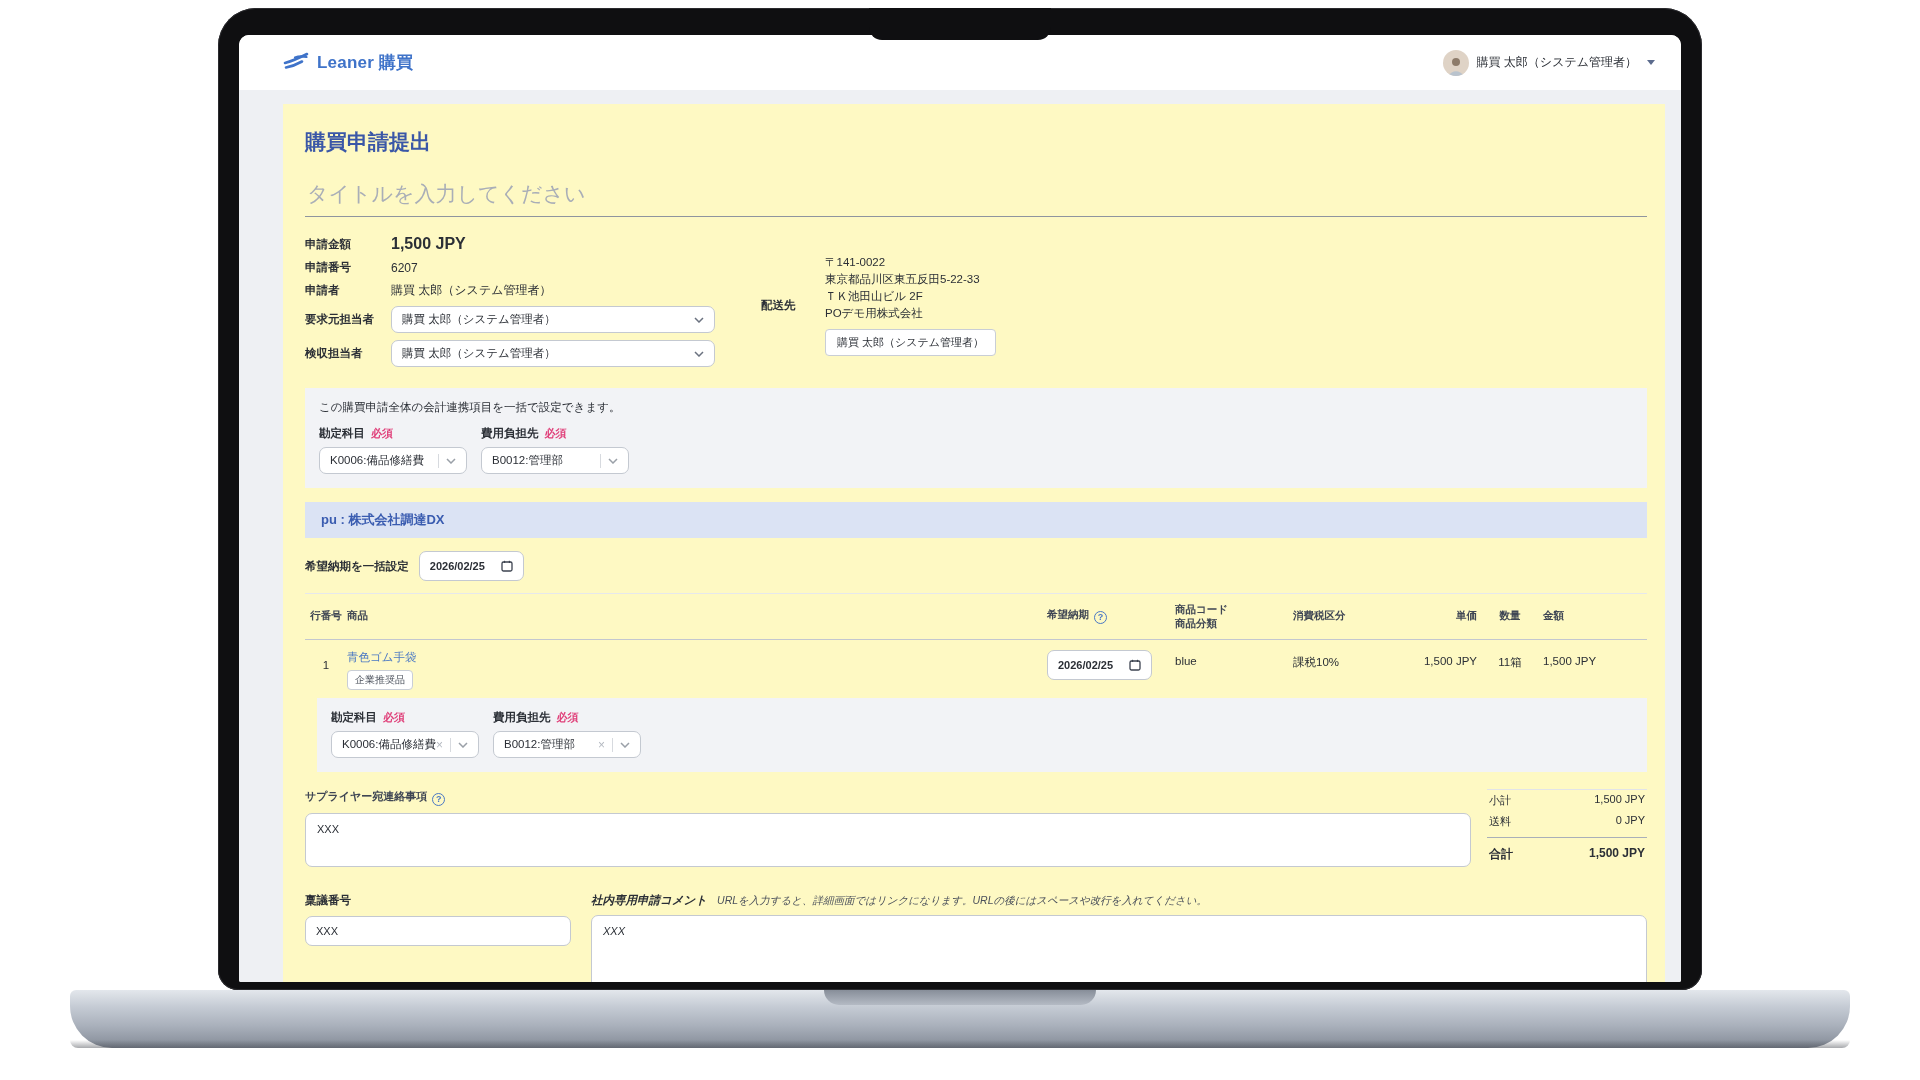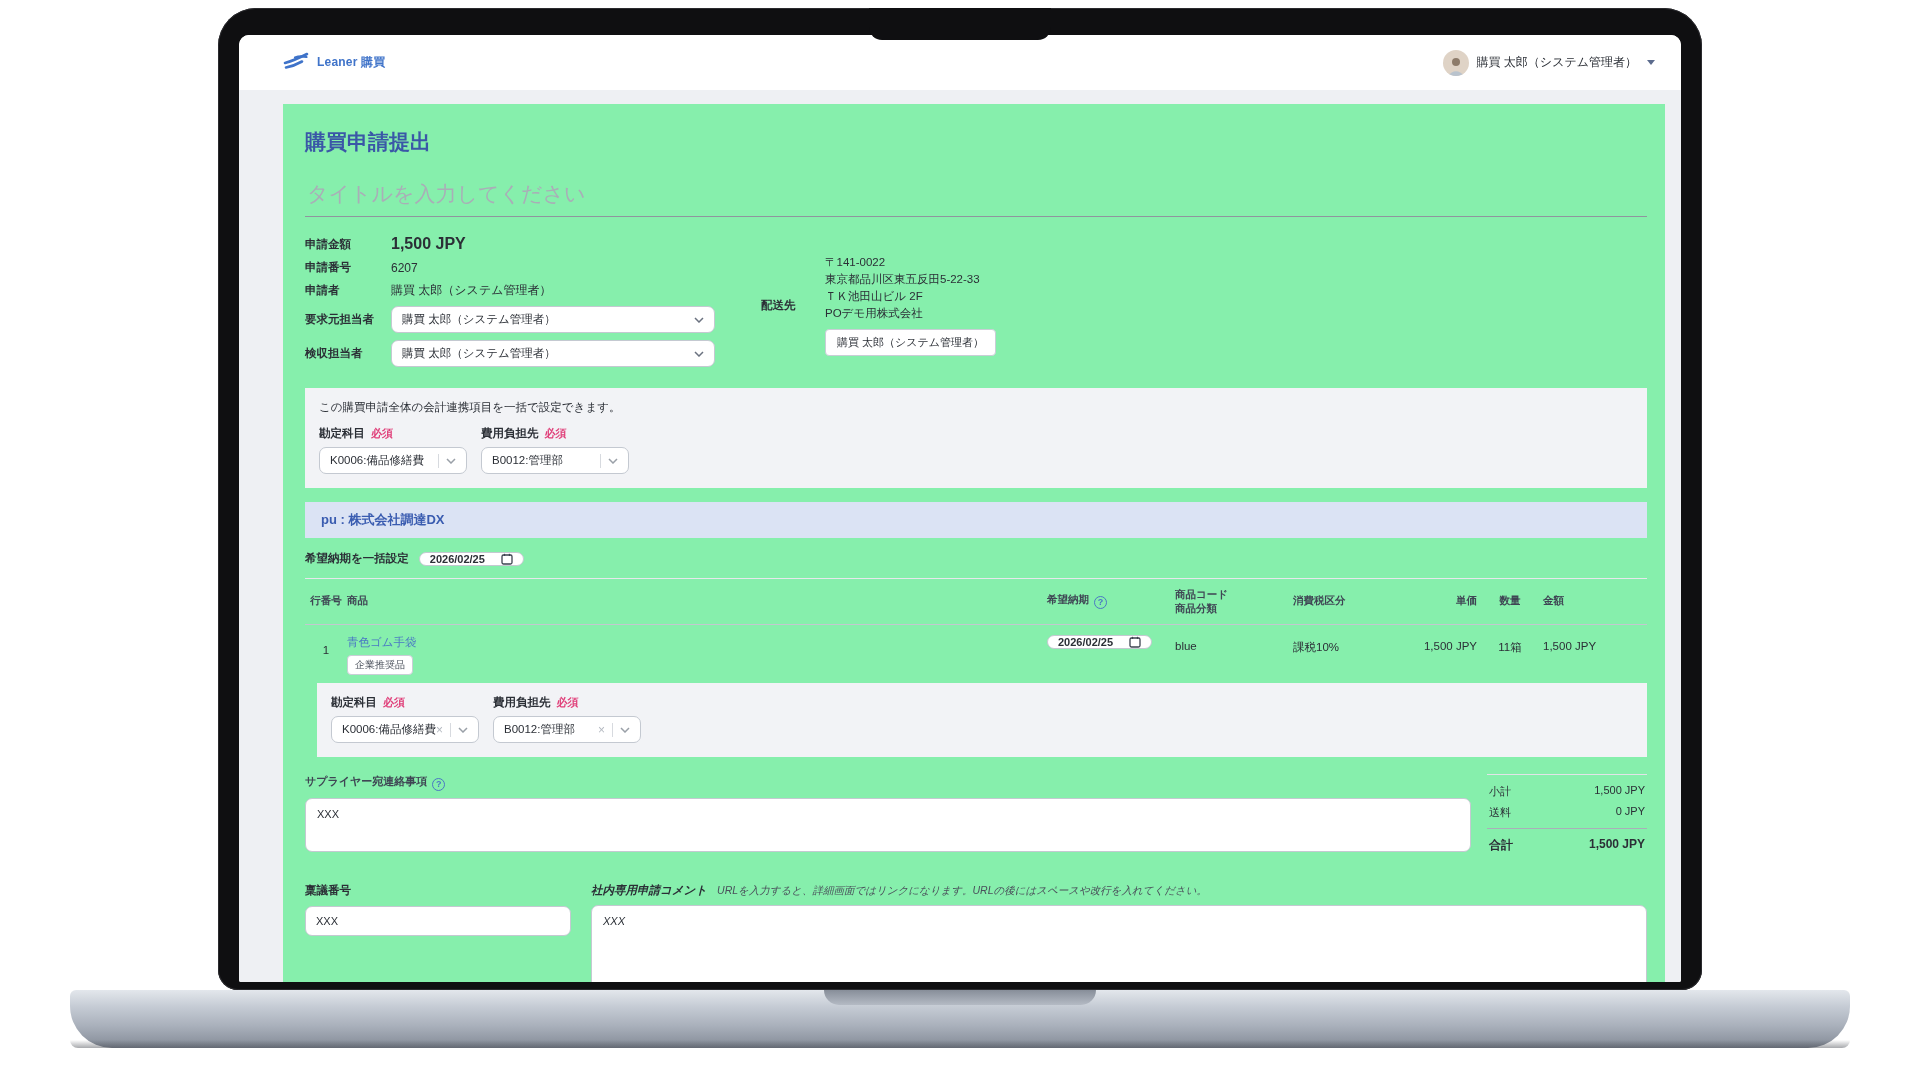--- a/index.html
+++ b/index.html
@@ -22,29 +22,29 @@
            width:272px; height:15px; border-radius:0 0 70px 70px;
            background:linear-gradient(180deg,#878e99,#b4bac4); }
   .base-lip { position:absolute; left:0; right:0; bottom:0; height:8px;
               border-radius:0 0 42px 42px; background:linear-gradient(180deg,rgba(0,0,0,0),rgba(60,64,72,.45)); }
 
   
   .app { width:100%; height:100%; display:flex; flex-direction:column; font-size:12px; }
   .app-header { flex:0 0 55px; background:#fff; display:flex; align-items:center;
                 justify-content:space-between; padding:0 26px 0 44px; }
   .logo { display:flex; align-items:center; gap:8px; cursor:pointer; }
-  .logo-text { font-size:12px; font-weight:bold; color:var(--brand,#3f73c9); letter-spacing:.2px; }
+  .logo-text { font-size:17px; font-weight:bold; color:var(--brand,#3f73c9); letter-spacing:.2px; }
   .user-menu { display:flex; align-items:center; gap:8px; font-size:12px; color:#2b2f36; cursor:pointer; }
   .avatar { width:26px; height:26px; border-radius:50%; background:#dfd3c6; overflow:hidden;
             display:flex; align-items:flex-end; justify-content:center; }
   .caret { width:0; height:0; border-left:4px solid transparent; border-right:4px solid transparent;
            border-top:5px solid #5b6b8d; margin-left:2px; }
 
   .page-bg { flex:1; background:#eef0f3; padding:14px 16px 0 44px; overflow:hidden; }
-  .card { background:#86efac; height:100%; padding:24px 18px 0 22px; }
+  .card { background:#fef9c3; height:100%; padding:24px 18px 0 22px; }
 
   .page-title { font-size:21px; font-weight:bold; color:var(--heading,#3a57a7); }
 
   .title-input { display:block; width:100%; margin-top:22px; border:none; outline:none;
                  border-bottom:1px solid #8f959e; font-size:21px; padding:4px 2px 10px;
                  font-family:inherit; color:#333; background:transparent; }
   .title-input::placeholder { color:#a9aeb7; }
 
   
   .info-grid { display:flex; margin-top:18px; }
@@ -73,21 +73,21 @@
   .required { color:var(--required,#e0407a); font-size:11px; font-weight:bold; margin-left:6px; }
   .field .select { width:148px; margin-top:6px; }
 
   .supplier-bar { margin-top:14px; background:var(--supplier-bg,#dbe3f4);
                   color:var(--supplier-text,#3a5cb0); font-weight:bold; font-size:13px;
                   padding:9px 16px; }
 
   .bulk-date { margin-top:13px; display:flex; align-items:center; gap:10px;
                font-size:11.5px; font-weight:bold; }
   .date-input { display:inline-flex; align-items:flex-start; gap:16px; border:1px solid #c4c9d1;
-                border-radius:7px; padding:0 10px; font-size:11px; font-weight:bold;
+                border-radius:7px; padding:8px 10px; font-size:11px; font-weight:bold;
                 background:#fff; cursor:pointer; }
 
   
   .thead { display:flex; align-items:center; margin-top:12px; padding:8px 0 9px;
            border-top:1px solid #e6e8ec; border-bottom:1px solid #c3c7cf;
            font-size:10.5px; font-weight:bold; color:#3f4654; }
   .trow { display:flex; align-items:flex-start; padding:10px 0 6px; }
   .c-line   { width:42px;  text-align:center; }
   .c-prod   { flex:1; }
   .c-date   { width:128px; }
@@ -107,21 +107,21 @@
            font-size:9px; font-weight:bold; margin-left:5px; vertical-align:-2px; }
   .nested-panel { margin-left:12px; margin-top:2px; }
   .nested-panel .panel-fields { margin-top:0; }
 
   .note-row { display:flex; gap:16px; margin-top:17px; }
   .note-col { flex:1; }
   .note-label { font-size:11px; font-weight:bold; color:#3f4654; }
   .textarea { position:relative; margin-top:7px; border:1px solid #c4c9d1; border-radius:7px;
               background:#fff; font-size:11px; padding:9px 11px; color:#2b2f36; }
   .ta-note { height:54px; }
-  .totals { width:160px; flex:0 0 auto; font-size:11px; border-top:1px solid #e2e4e8; padding-top:6px; }
+  .totals { width:160px; flex:0 0 auto; font-size:11px; border-top:1px solid #e2e4e8; }
   .tot-row { display:flex; justify-content:space-between; padding:3px 2px; }
   .tot-total { border-top:1px solid #a9afb8; margin-top:5px; padding-top:8px;
                font-weight:bold; font-size:12px;text-align:right; }
 
   
   .fields-row { display:flex; gap:20px; margin-top:26px; }
   .ringi { width:266px; flex:0 0 auto; }
   .ringi input { display:block; width:100%; margin-top:8px; border:1px solid #c4c9d1;
                  border-radius:7px; padding:8px 10px; font-size:11px; font-family:inherit;
                  outline:none; color:#2b2f36; }

